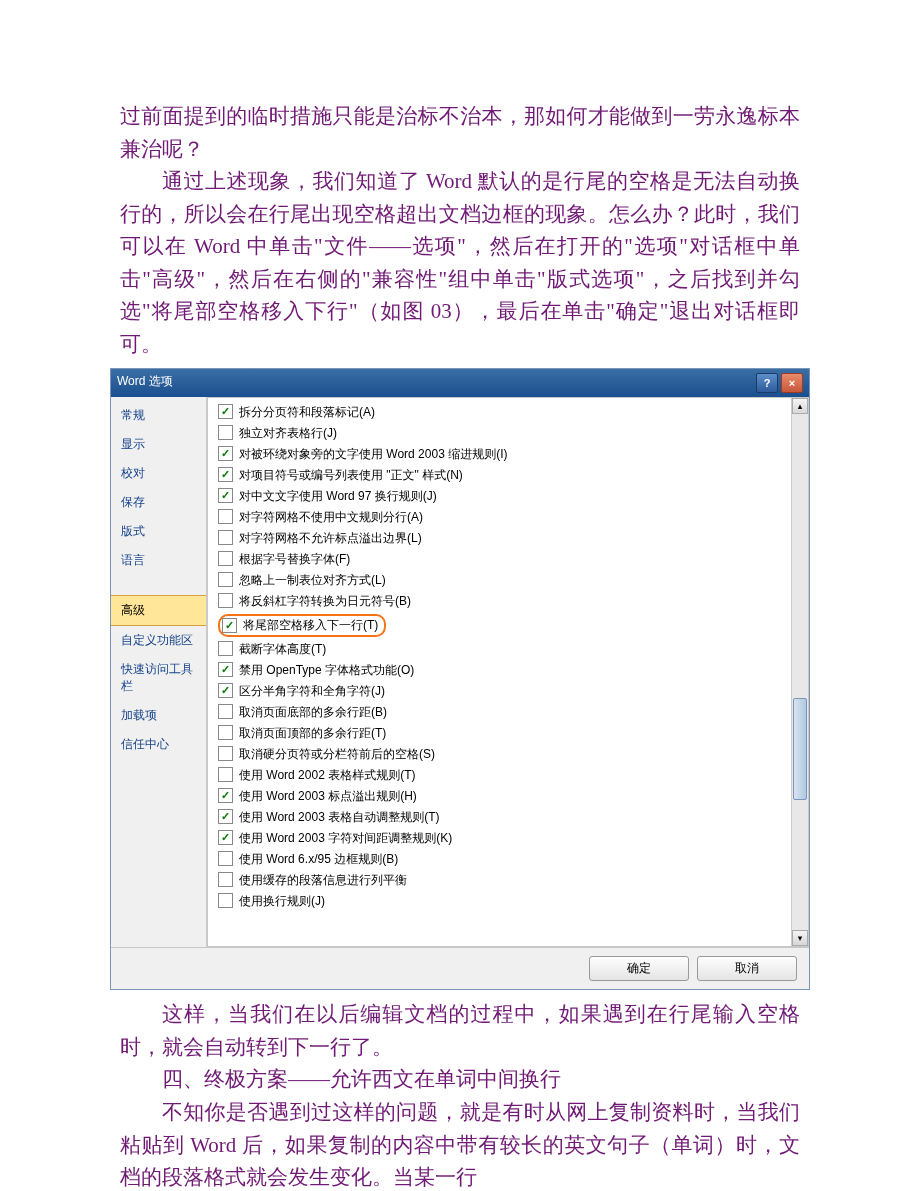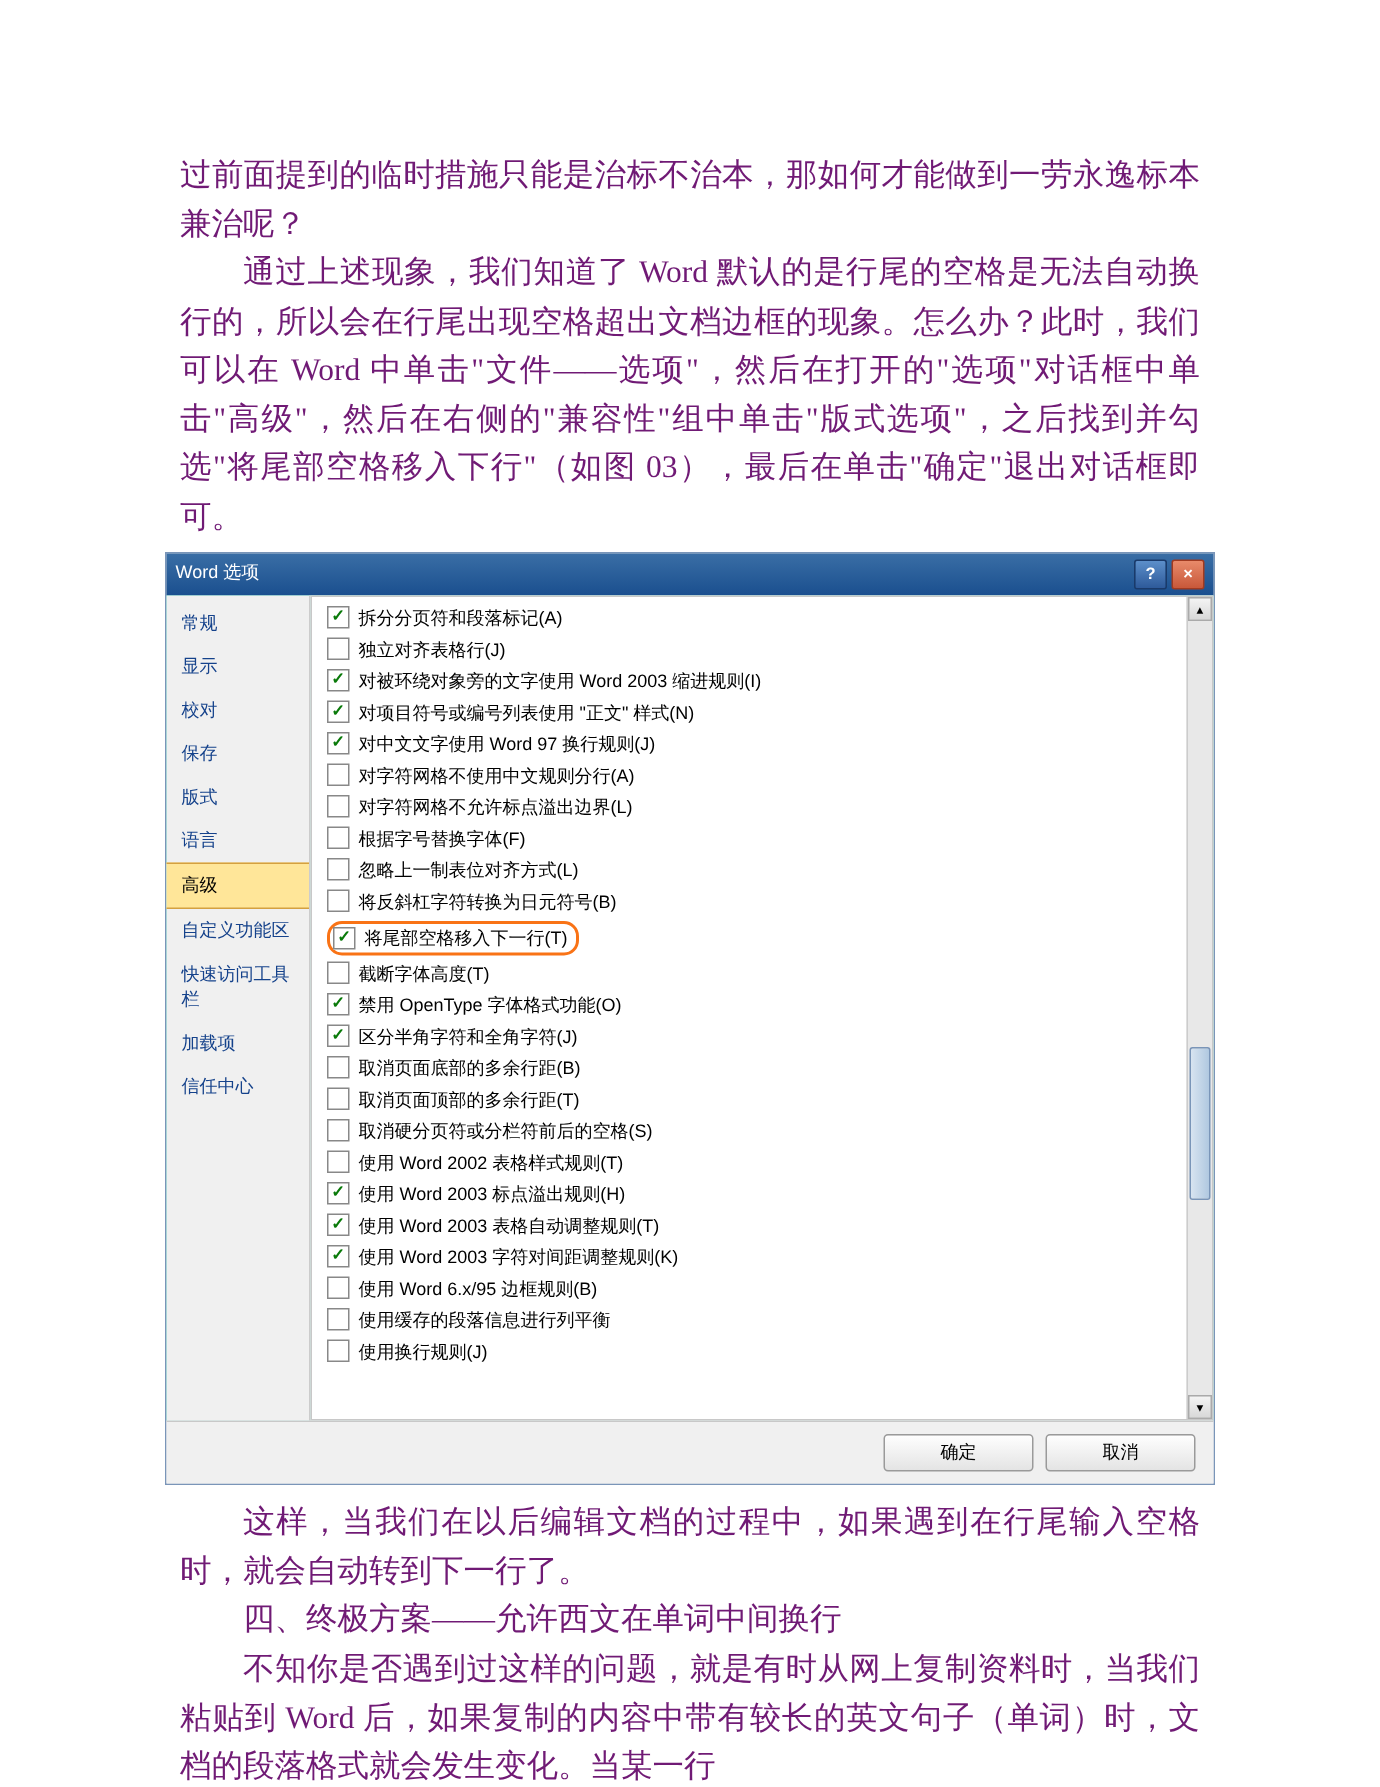--- a/index.html
+++ b/index.html
@@ -85,20 +85,21 @@
     padding: 6px 10px;
     font-size: 12px;
     color: #15428b;
     cursor: pointer;
   }
   .side-item.selected {
     background: #ffe699;
     border-top: 1px solid #d4a040;
     border-bottom: 1px solid #d4a040;
     color: #000;
+    margin-top: 20px;
   }
   .main-panel {
     flex: 1;
     background: #fff;
     border: 1px solid #c8c8c8;
     margin: 0;
     padding: 4px 0 4px 10px;
     overflow: hidden;
     position: relative;
   }

